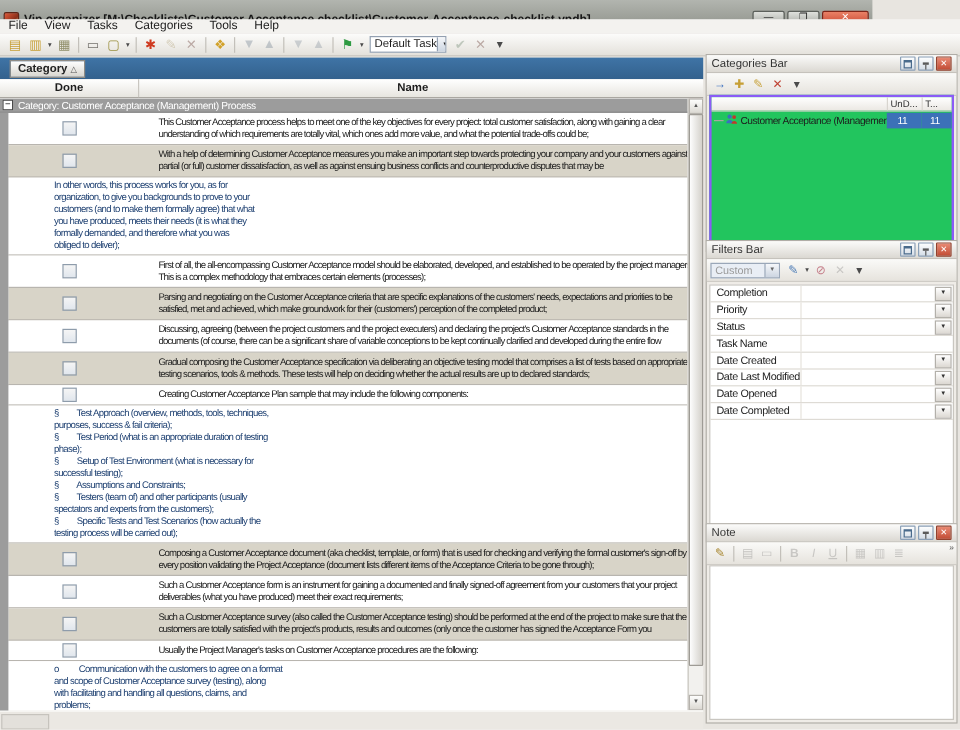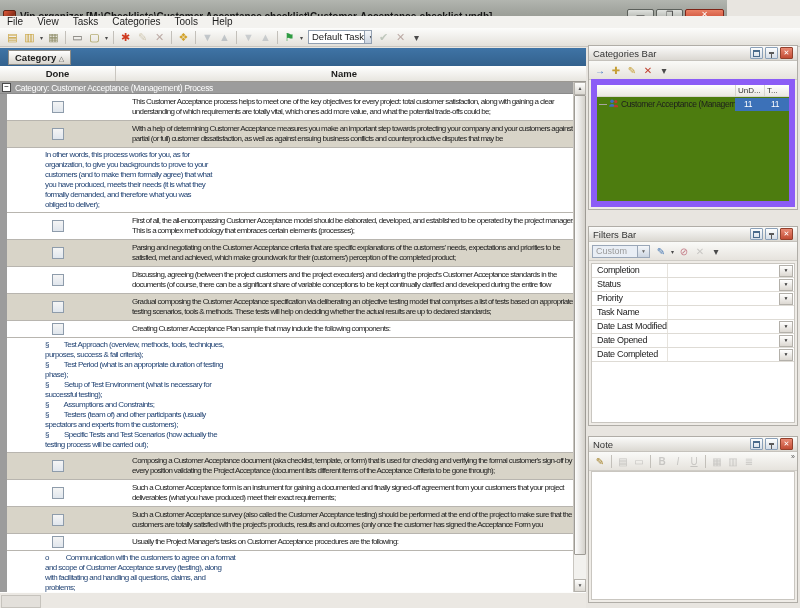--- a/index.html
+++ b/index.html
@@ -62,37 +62,37 @@
   .sb-up{top:0}.sb-down{bottom:0}
   .sb-thumb{position:absolute;left:0;top:13px;width:12px;height:460px;
     background:linear-gradient(90deg,#fdfdfd,#d4d1cb);border:1px solid #9e9b95;box-sizing:border-box;border-radius:1px}
   .statusbar{position:absolute;left:0;top:592px;width:586px;height:16px;background:#ebe8e3;border-top:1px solid #fdfdfc}
   .st-cell1{position:absolute;left:1px;top:2px;width:38px;height:11px;border:1px solid #c6c3bd;background:#e3e0db}
   .st-cell2{position:absolute;left:41px;top:2px;right:2px;height:11px;border:1px solid #c6c3bd;
     background:#f7f6f3;font-size:9px;line-height:11px;padding-left:5px;color:#1d1d1d}
   
   .panel{position:absolute;left:588px;width:210px;border:1px solid #b0ada7;background:#efece7;box-sizing:border-box}
   #p-categories{top:45px;height:165px}
-  #p-filters{top:226px;height:200px}
+  #p-filters{top:200px;height:252px}
   #p-note{top:436px;height:167px}
   .ptitle{height:14px;background:linear-gradient(#fbfbfa,#dbd8d2);border-bottom:1px solid #c5c2bc;
     display:flex;align-items:center;font-size:9.5px;color:#333;padding:0 4px}
   .pbtns{margin-left:auto;display:flex}
   .pbtn{width:11px;height:10px;margin-left:2px;border:1px solid #8aa0b8;border-radius:1px;
     background:linear-gradient(#fdfefe,#d5dde7);display:flex;align-items:center;justify-content:center;
     font-size:6px;color:#345;position:relative}
   .pbtn.close{background:linear-gradient(#e98a74,#c24c35);border-color:#93402c;color:#fff;font-size:7px}
   .sq{width:5px;height:4px;border:1px solid #4a6b8c;border-top-width:2px}
   .pinicon{width:5px;height:2px;background:#5a5a5a;position:relative}
   .pinicon::after{content:"";position:absolute;left:2px;top:2px;width:1px;height:4px;background:#5a5a5a}
   .ptool{height:18px;background:linear-gradient(#fafaf8,#e6e3dd);border-bottom:1px solid #cfccc6;
     display:flex;align-items:center;padding-left:3px;position:relative}
   .ptool .tool{width:16px;height:14px;font-size:10px}
   .pchev{position:absolute;right:2px;top:1px;font-size:7px;color:#555;line-height:8px;text-align:center}
-  .clist{position:absolute;left:2px;top:33px;right:2px;bottom:2px;background:#4d7c0f;border:6px solid #8b5cf6}
+  .clist{position:absolute;left:2px;top:33px;right:2px;bottom:2px;background:#22c55e;border:2px solid #8b5cf6}
   .chead{height:11px;border-bottom:1px solid #d8d5cf;background:linear-gradient(#ffffff,#ebe8e3);position:relative;font-size:8px;color:#333}
   .chead .c1{position:absolute;right:25px;top:0;width:29px;height:11px;border-left:1px solid #d8d5cf;padding-left:2px;line-height:11px;box-sizing:border-box}
   .chead .c2{position:absolute;right:0;top:0;width:25px;height:11px;border-left:1px solid #d8d5cf;padding-left:2px;line-height:11px;box-sizing:border-box}
   .citem{height:14px;display:flex;align-items:center;font-size:8.5px;letter-spacing:-0.4px;color:#1d1d1d}
   .treedash{width:8px;height:1px;background:#a8a5a0;margin:0 1px 0 2px;flex:none}
   .cicon{flex:none;margin-right:2px}
   .clabel{flex:1;white-space:nowrap;overflow:hidden}
   .cnum{width:29px;height:13px;line-height:13px;text-align:center;padding-right:3px;box-sizing:border-box;
     color:#fff;font-size:8.5px;flex:none}
   .cnum.t{width:25px}
@@ -319,29 +319,33 @@
       <span class="tool" style="color: rgb(197, 127, 138);">⊘</span>
       <span class="tool dis" style="color: rgb(155, 152, 147);">✕</span>
       <span class="tool small" style="color: rgb(74, 74, 74);">▾</span>
     </div>
   <div class="frows" id="filterrows">
       <div class="frow">
         <span class="flabel">Completion</span>
         <span class="fdrop">▼</span>
       </div>
       <div class="frow">
+        <span class="flabel">Priority</span>
+        <span class="fdrop">▼</span>
+      </div>
+      <div class="frow">
         <span class="flabel">Status</span>
         <span class="fdrop">▼</span>
       </div>
       <div class="frow">
-        <span class="flabel">Priority</span>
-        <span class="fdrop">▼</span>
-      </div>
-      <div class="frow">
         <span class="flabel">Task Name</span>
+      </div>
+      <div class="frow">
+        <span class="flabel">Date Created</span>
+        <span class="fdrop">▼</span>
       </div>
       <div class="frow">
         <span class="flabel">Date Last Modified</span>
         <span class="fdrop">▼</span>
       </div>
       <div class="frow">
         <span class="flabel">Date Opened</span>
         <span class="fdrop">▼</span>
       </div>
       <div class="frow">

